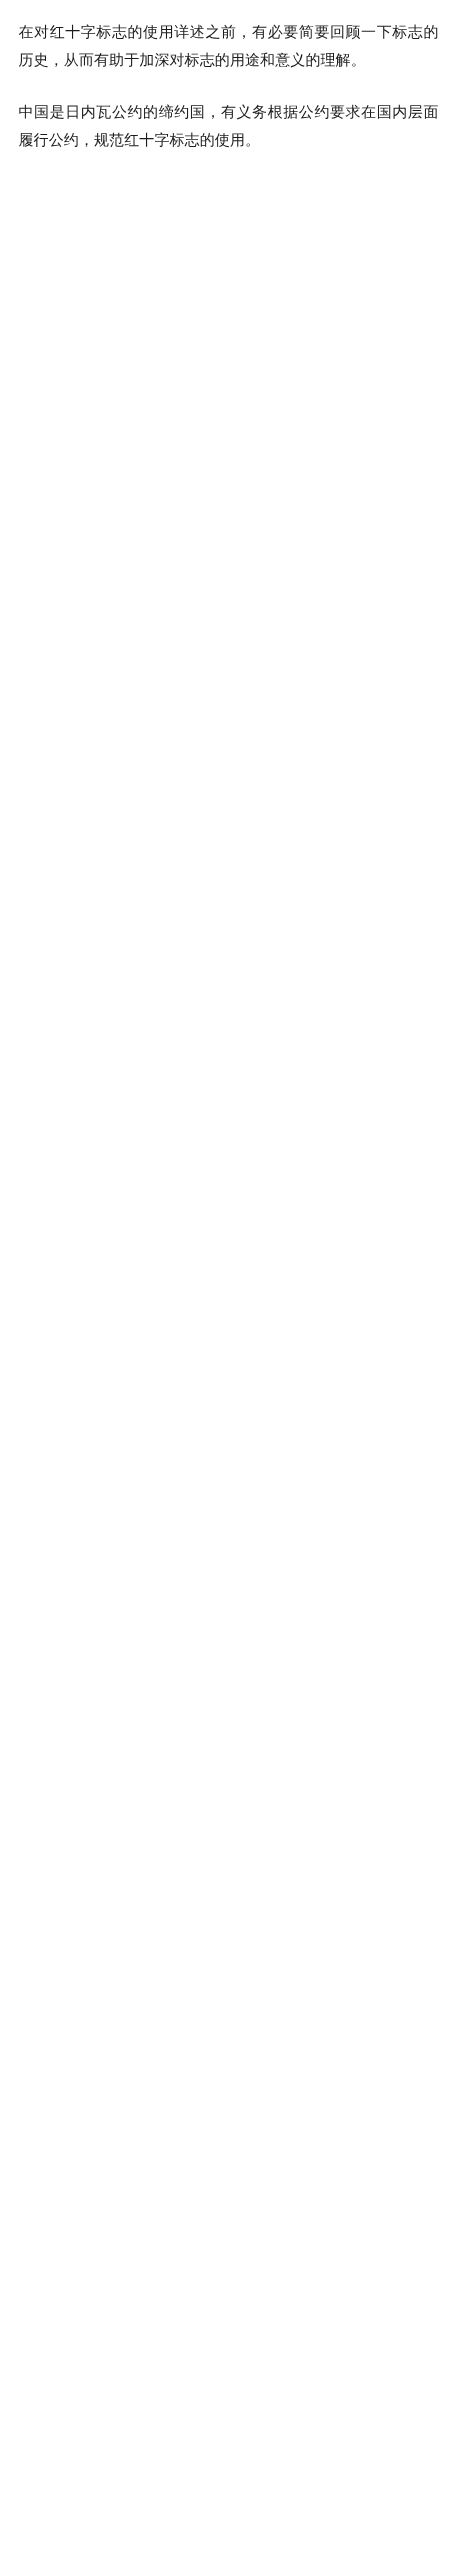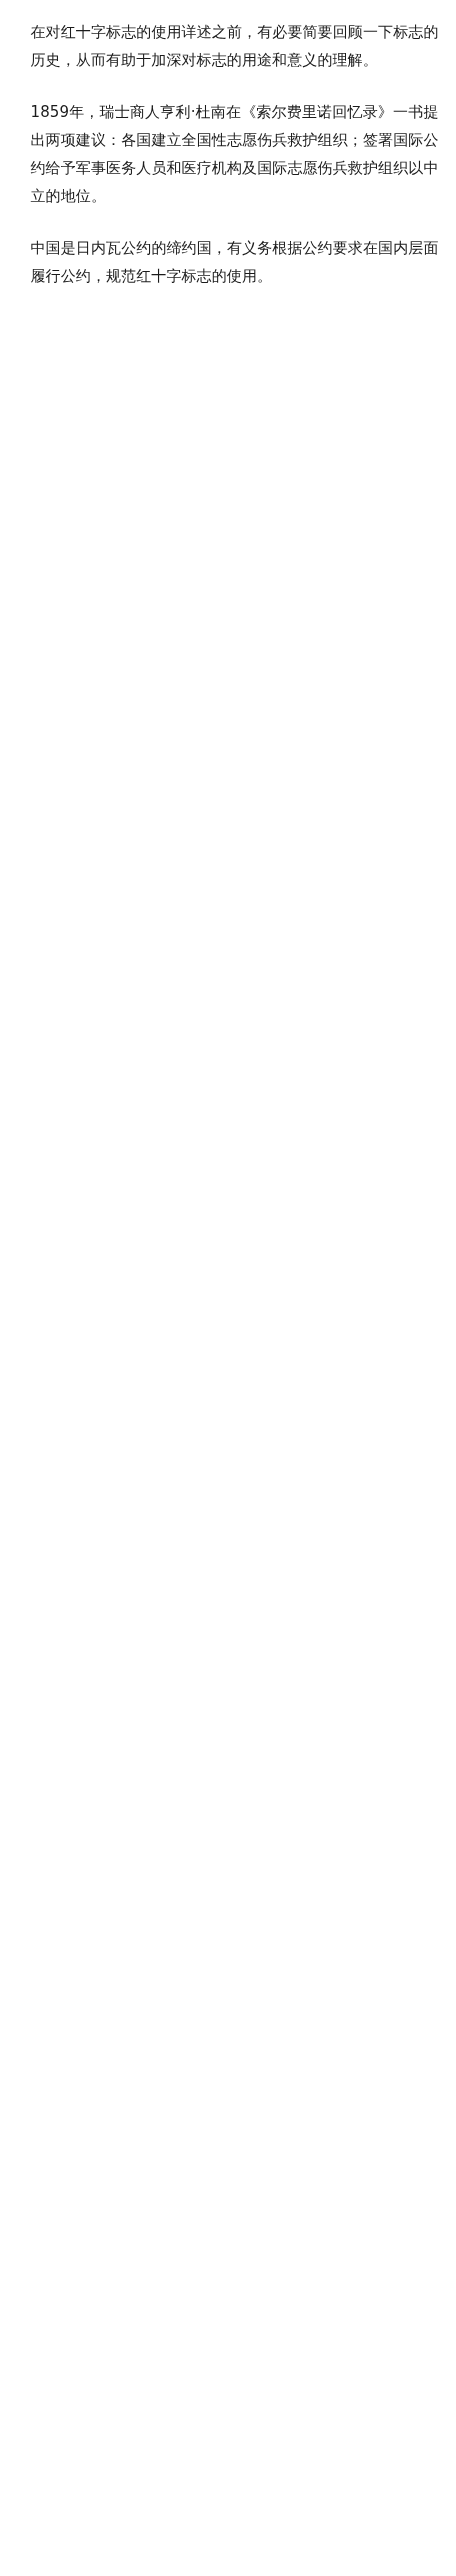--- a/index.html
+++ b/index.html
@@ -15,36 +15,35 @@
     width: 457px;
     min-height: 3355px;
     box-sizing: border-box;
     padding: 17.5px 18.5px 20.6px 18.5px;
     background: #ffffff;
   }
   .doc-body {
     display: block;
   }
   p.para {
-    margin: 0 0 24px 12px;
+    margin: 0 0 24px 0;
     font-size: 15px;
     line-height: 28px;
     color: #1b1b1b;
     text-align: justify;
     text-justify: inter-ideograph;
     letter-spacing: 0.1px;
     word-break: break-all;
   }
   p.para:last-child {
     margin-bottom: 0;
   }
 </style>
 </head>
 <body>
 
 <div class="page">
   <div class="doc-body">
     <p class="para">在对红十字标志的使用详述之前，有必要简要回顾一下标志的历史，从而有助于加深对标志的用途和意义的理解。</p>
-    <p class="para">1859年，瑞士商人亨利·杜南在《索尔费里诺回忆录》一书提出两项建议：各国建立全国性志愿伤兵救护组织；签署国际公约给予军事医务人员和医疗机构及国际志愿伤兵救护组织以中立的地位。</p>
     <p class="para">中国是日内瓦公约的缔约国，有义务根据公约要求在国内层面履行公约，规范红十字标志的使用。</p>
   </div>
 </div>
 
 
 </body></html>

